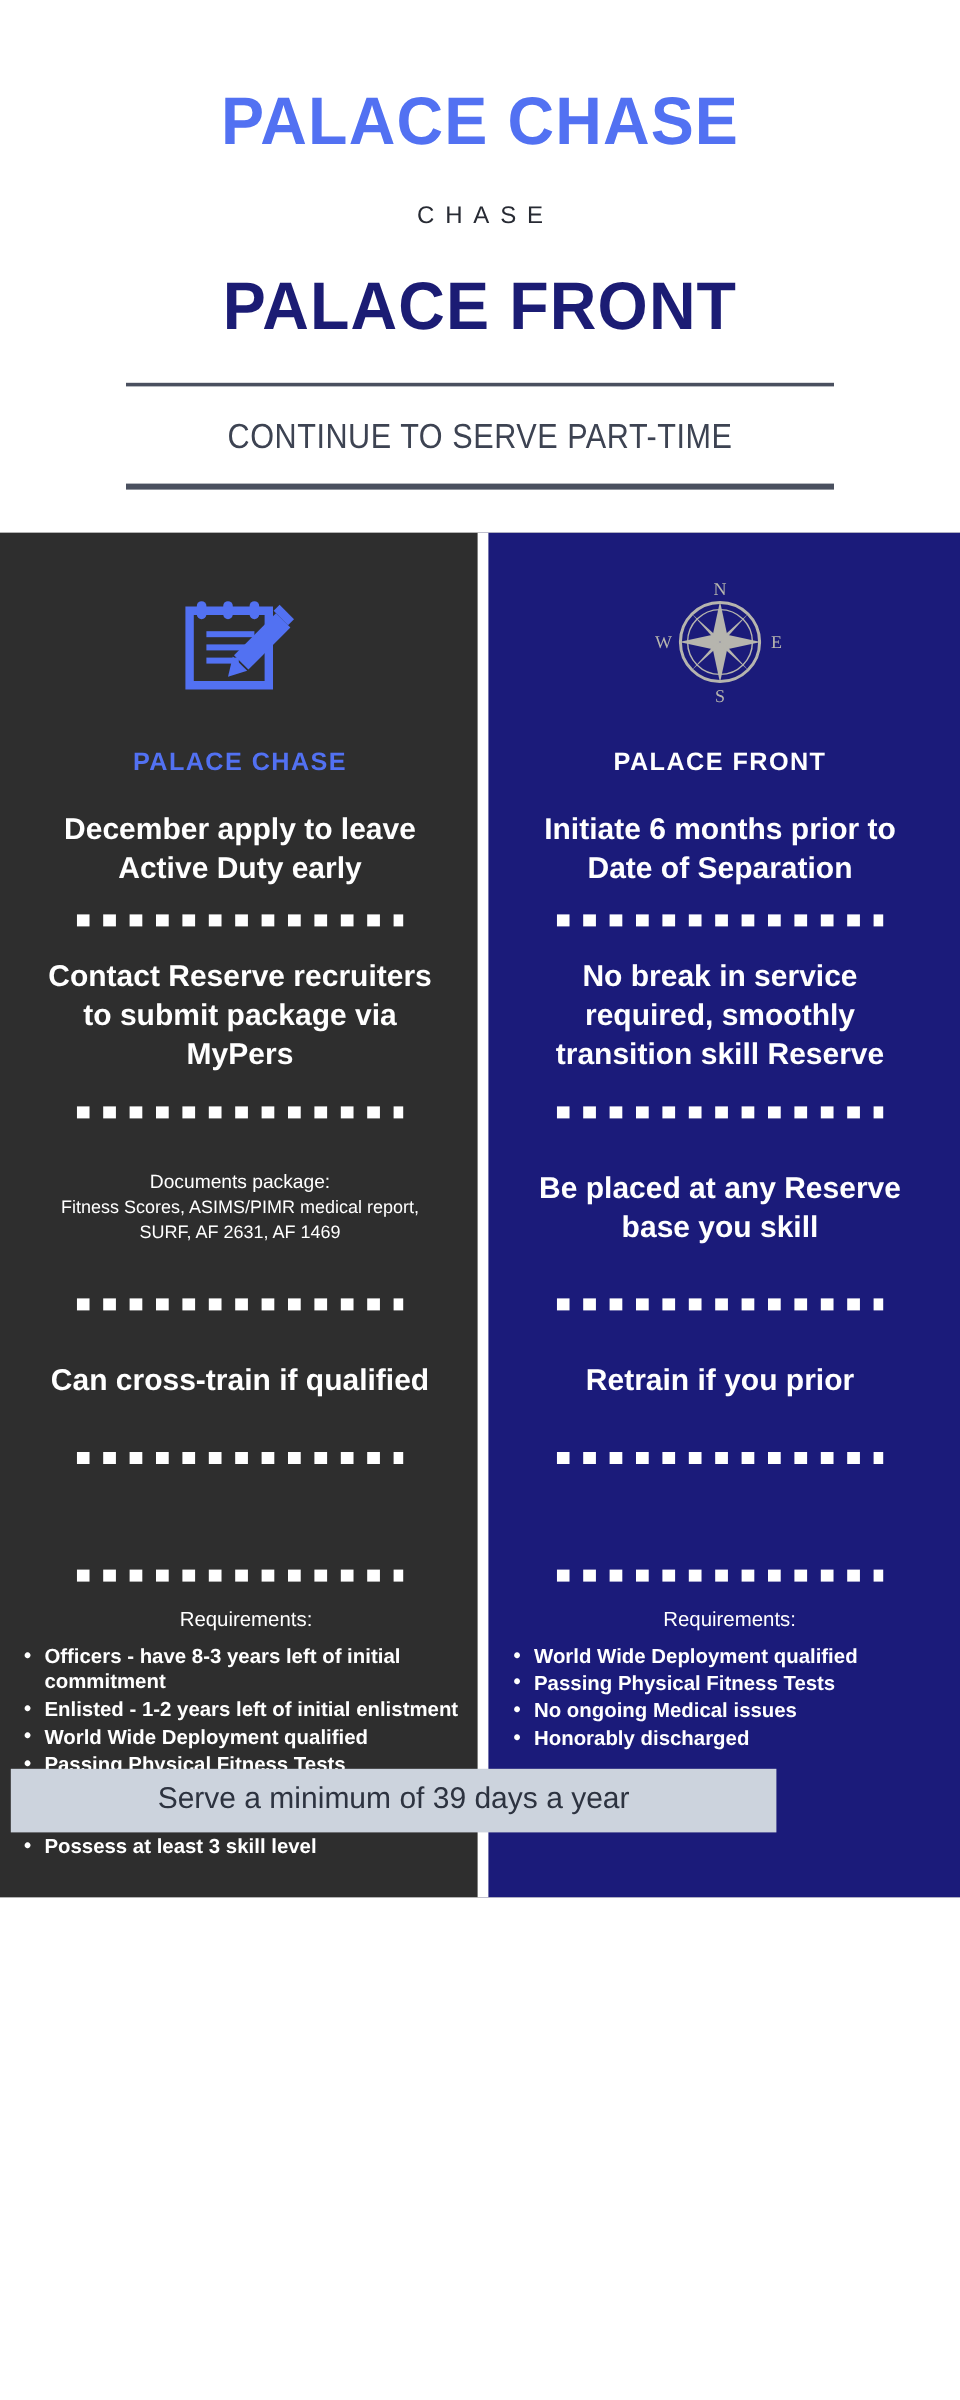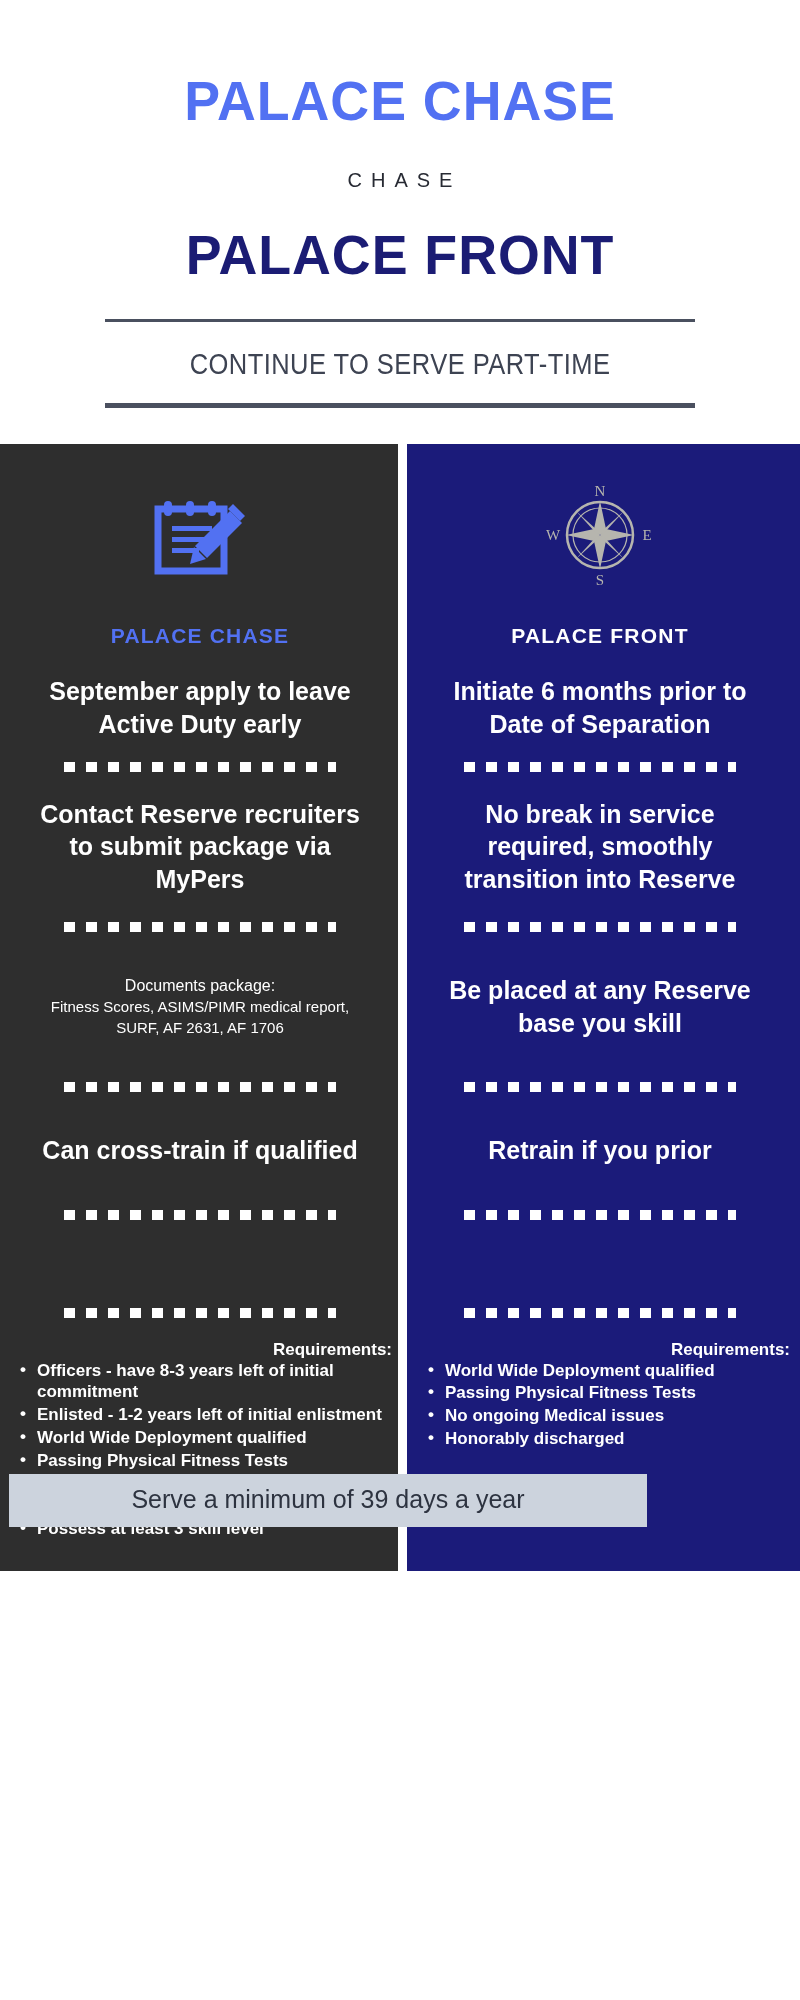--- a/index.html
+++ b/index.html
@@ -162,24 +162,23 @@
     text-align:center;
     padding:11px 0 13px 0;
   }
 
   
   .req {
     color:#ffffff;
     font-family:"Liberation Sans",sans-serif;
   }
   .req-title {
-    text-align:right;
+    text-align:center;
     font-size:17px;
-    margin-bottom:0;
-    font-weight:bold;
+    margin-bottom:10px;
   }
   .req ul { list-style:none; }
   .req li {
     font-size:17px;
     font-weight:bold;
     line-height:1.28;
     position:relative;
     padding-left:19px;
     margin-bottom:1px;
   }
@@ -224,33 +223,33 @@
             <path d="M83 20 l12 12 l-5 5 l-12 -12 z"></path>
             <path d="M44 63 l12 12 l-16 5 z"></path>
           </g>
         </svg>
       </div>
     </div>
 
     <div class="col-head head-left">PALACE CHASE</div>
 
     <div class="cell" style="height:108px">
-      <div class="rowtext">September apply to leave Active Duty early</div>
+      <div class="rowtext">December apply to leave Active Duty early</div>
     </div>
     <div class="dashes dashes-half"></div>
 
     <div class="cell" style="height:150px">
       <div class="rowtext">Contact Reserve recruiters to submit package via MyPers</div>
     </div>
     <div class="dashes dashes-half"></div>
 
     <div class="cell" style="height:150px">
       <div style="padding:0 30px">
         <div class="docs-title">Documents package:</div>
-        <div class="docs-body">Fitness Scores, ASIMS/PIMR medical report, SURF, AF 2631, AF 1706</div>
+        <div class="docs-body">Fitness Scores, ASIMS/PIMR medical report, SURF, AF 2631, AF 1469</div>
       </div>
     </div>
     <div class="dashes dashes-half"></div>
 
     <div class="cell" style="height:118px">
       <div class="rowtext">Can cross-train if qualified</div>
     </div>
     <div class="dashes dashes-half"></div>
 
     <div style="height:88px"></div>
@@ -298,21 +297,21 @@
     </div>
 
     <div class="col-head head-right">PALACE FRONT</div>
 
     <div class="cell" style="height:108px">
       <div class="rowtext">Initiate 6 months prior to Date of Separation</div>
     </div>
     <div class="dashes dashes-half"></div>
 
     <div class="cell" style="height:150px">
-      <div class="rowtext">No break in service required, smoothly transition into Reserve</div>
+      <div class="rowtext">No break in service required, smoothly transition skill Reserve</div>
     </div>
     <div class="dashes dashes-half"></div>
 
     <div class="cell" style="height:150px">
       <div class="rowtext">Be placed at any Reserve base you skill</div>
     </div>
     <div class="dashes dashes-half"></div>
 
     <div class="cell" style="height:118px">
       <div class="rowtext">Retrain if you prior</div>

